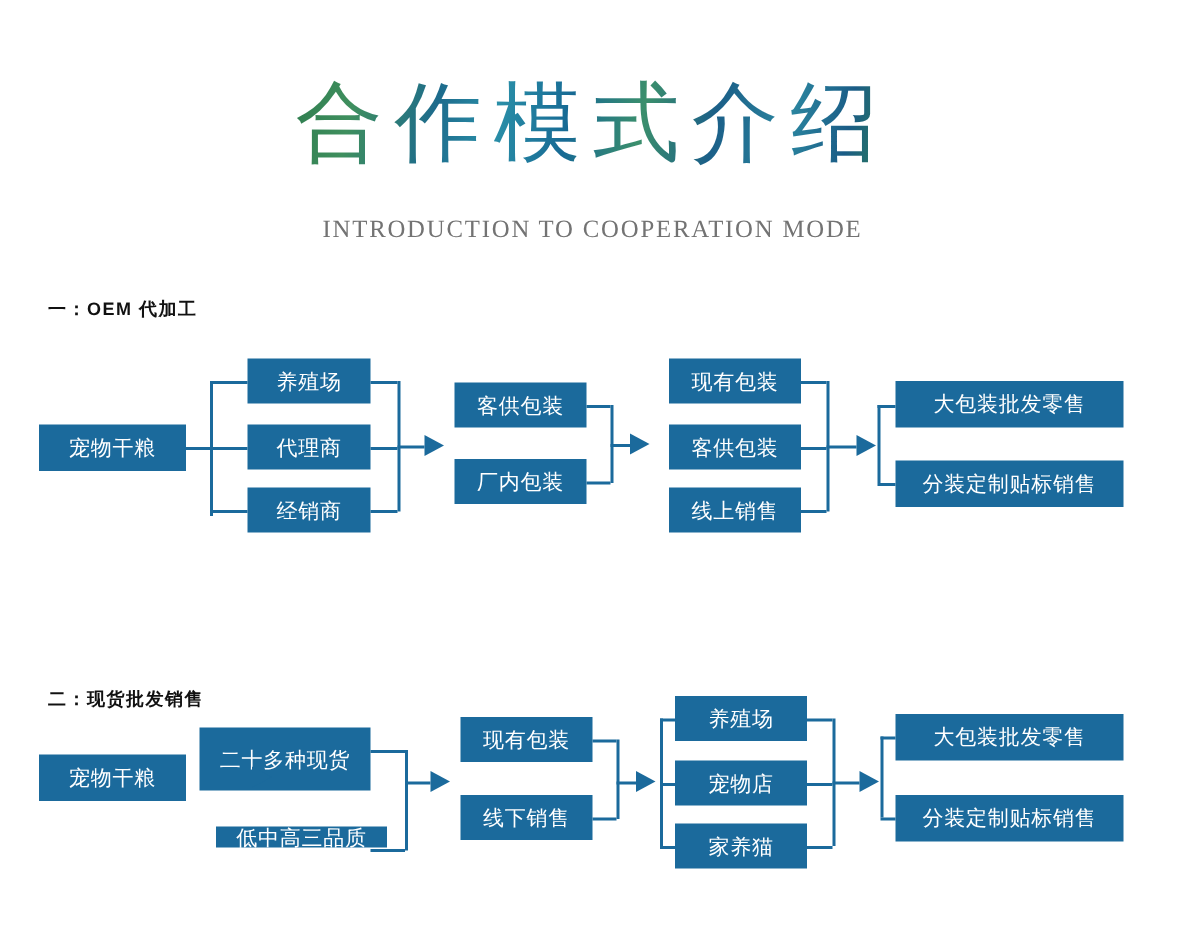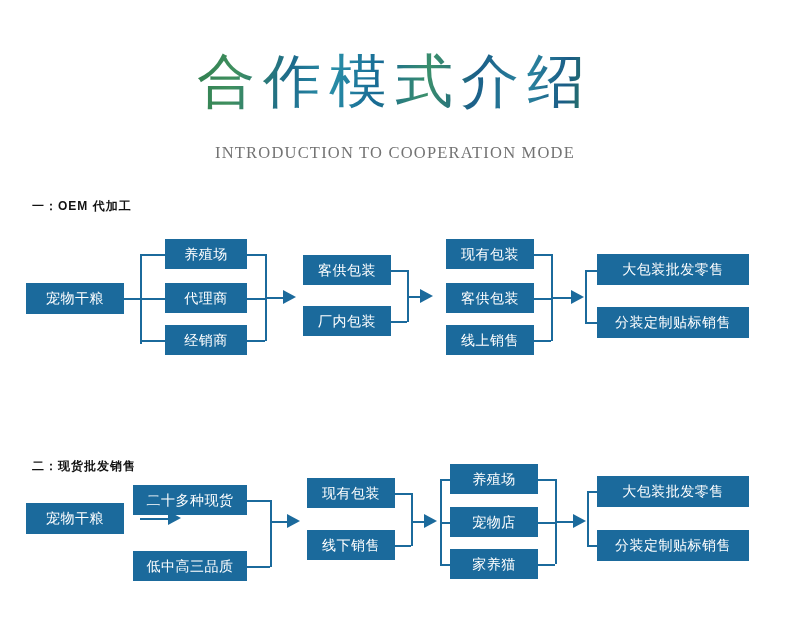--- a/index.html
+++ b/index.html
@@ -149,22 +149,22 @@
 <div class="arrow" style="left:571px; top:290px;"></div>
 
 <div class="vline" style="left:585px; top:270px; height:52px;"></div>
 <div class="hline" style="left:585px; top:270px; width:12px;"></div>
 <div class="hline" style="left:585px; top:322px; width:12px;"></div>
 
 <div class="section-heading" style="left:32px; top:422px;margin-top:36px;">二：现货批发销售</div>
 
 <div class="node" style="left:26px; top:503px; width:98px; height:31px;">宠物干粮</div>
 
-<div class="node" style="left:133px; top:485px; width:114px; height:30px;">二十多种现货</div>
-<div class="node" style="left:133px; top:551px; width:114px; height:30px;text-align:right;">低中高三品质</div>
+<div class="node" style="left:133px; top:485px; width:114px; height:42px;">二十多种现货</div>
+<div class="node" style="left:144px; top:551px; width:114px; height:14px;text-align:right;">低中高三品质</div>
 
 <div class="node" style="left:307px; top:478px; width:88px; height:30px;">现有包装</div>
 <div class="node" style="left:307px; top:530px; width:88px; height:30px;">线下销售</div>
 
 <div class="node" style="left:450px; top:464px; width:88px; height:30px;">养殖场</div>
 <div class="node" style="left:450px; top:507px; width:88px; height:30px;">宠物店</div>
 <div class="node" style="left:450px; top:549px; width:88px; height:30px;">家养猫</div>
 
 <div class="node" style="left:597px; top:476px; width:152px; height:31px;">大包装批发零售</div>
 <div class="node" style="left:597px; top:530px; width:152px; height:31px;">分装定制贴标销售</div>

